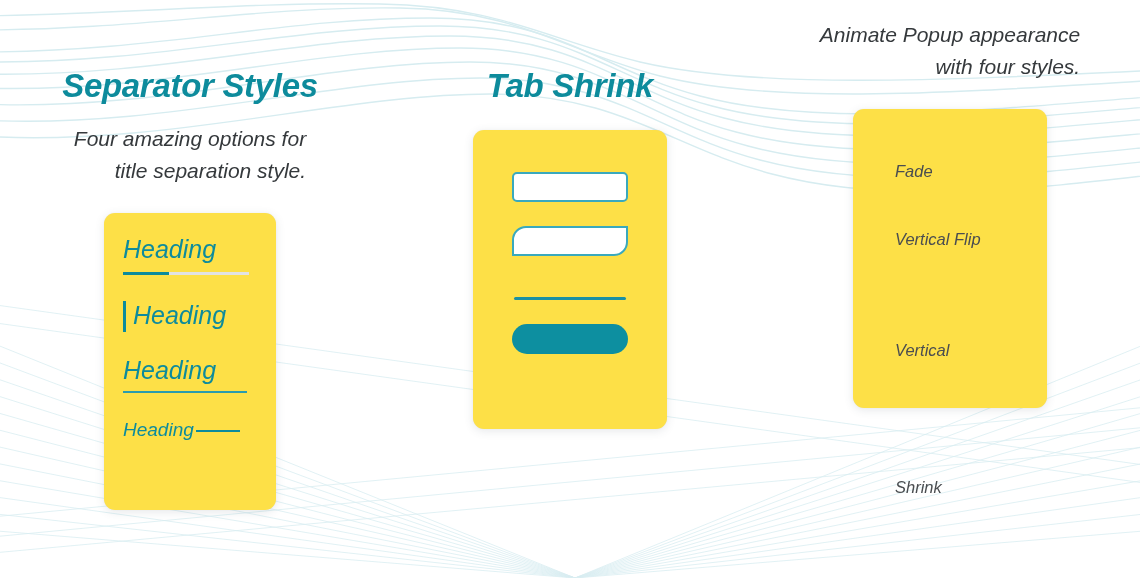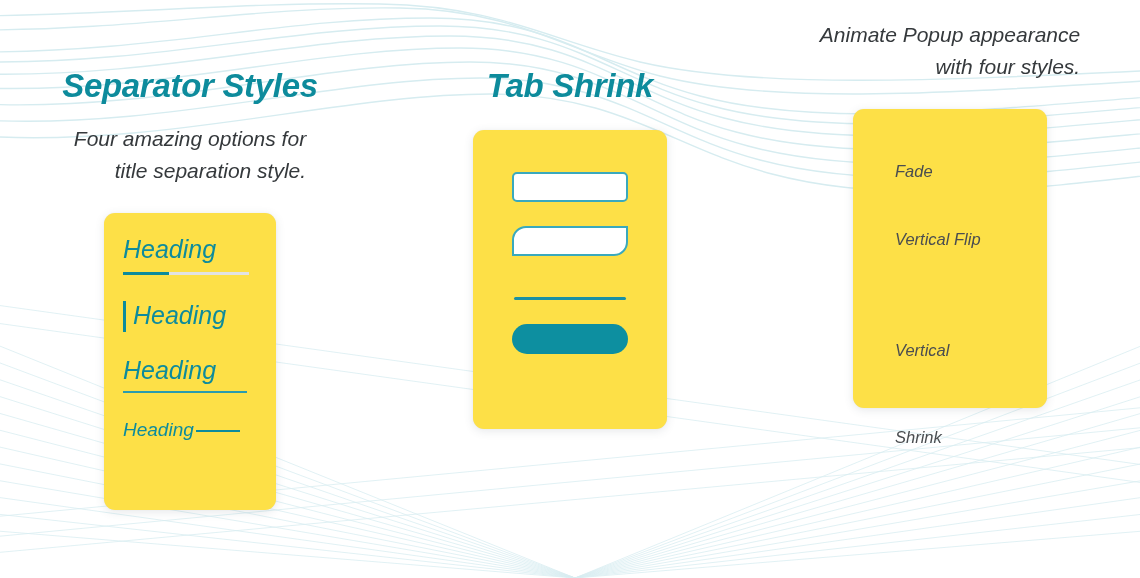--- a/index.html
+++ b/index.html
@@ -194,21 +194,21 @@
     gap: 48px;
   }
   .popup-item {
     font-size: 16.5px;
     color: #4a4d50;
     line-height: 1.2;
   }
   .pop-1 { margin-top: 53px; }
   .pop-2 { }
   .pop-3 { margin-top: 44px; }
-  .pop-4 { margin-top: 19px; }
+  .pop-4 { margin-top: 69px; }
 </style>
 </head>
 <body>
 
 <svg id="bg-decor" viewBox="0 0 1140 578" width="1140" height="578" xmlns="http://www.w3.org/2000/svg">
   <g fill="none" stroke="#d6ecf0" stroke-width="1.4">
     <path d="M-20,52 C160,52 280,18 430,18 C560,18 600,70 700,96 C820,128 980,110 1160,96"></path>
     <path d="M-20,62 C160,64 290,26 440,26 C570,26 612,80 712,106 C832,138 990,120 1160,106"></path>
     <path d="M-20,74 C160,78 300,36 450,36 C580,36 624,92 724,118 C844,150 1000,132 1160,118"></path>
     <path d="M-20,88 C160,94 310,48 460,48 C590,48 636,106 736,132 C856,164 1010,146 1160,132"></path>

